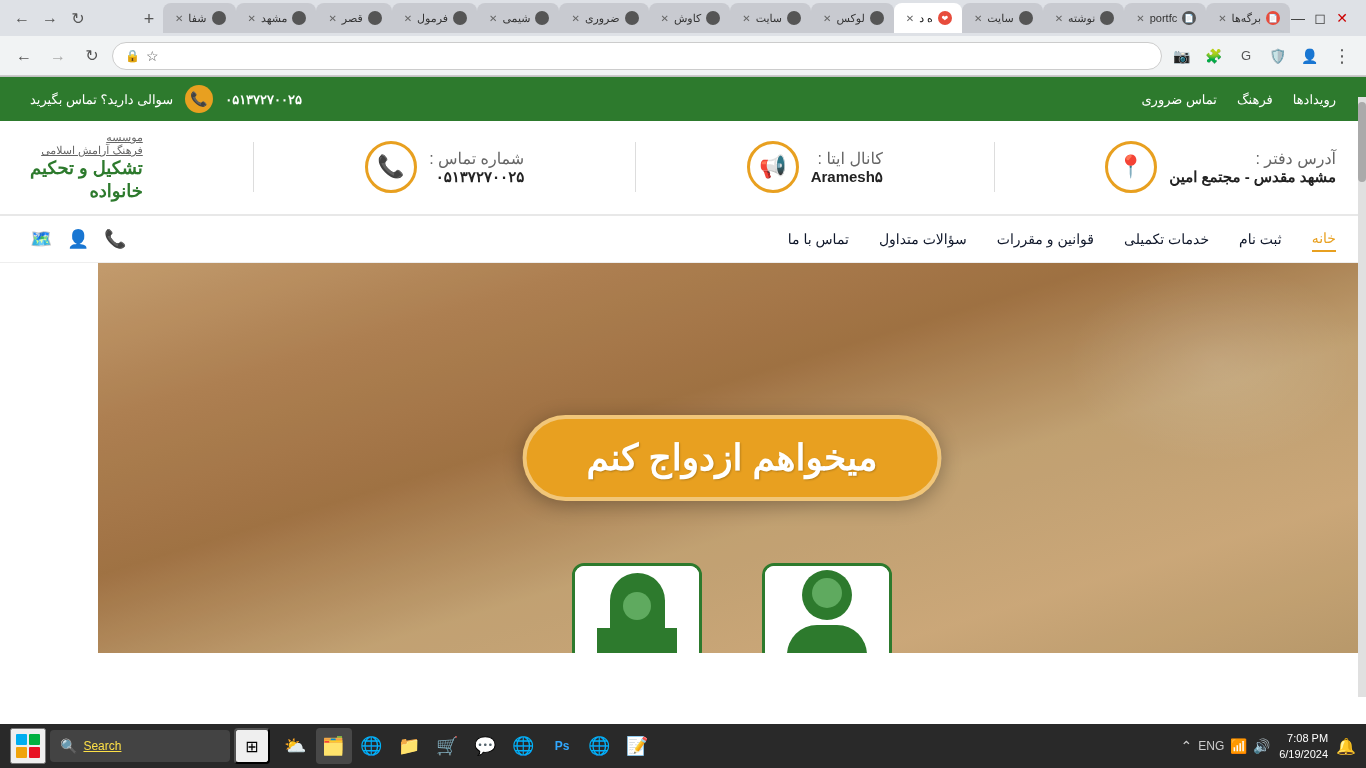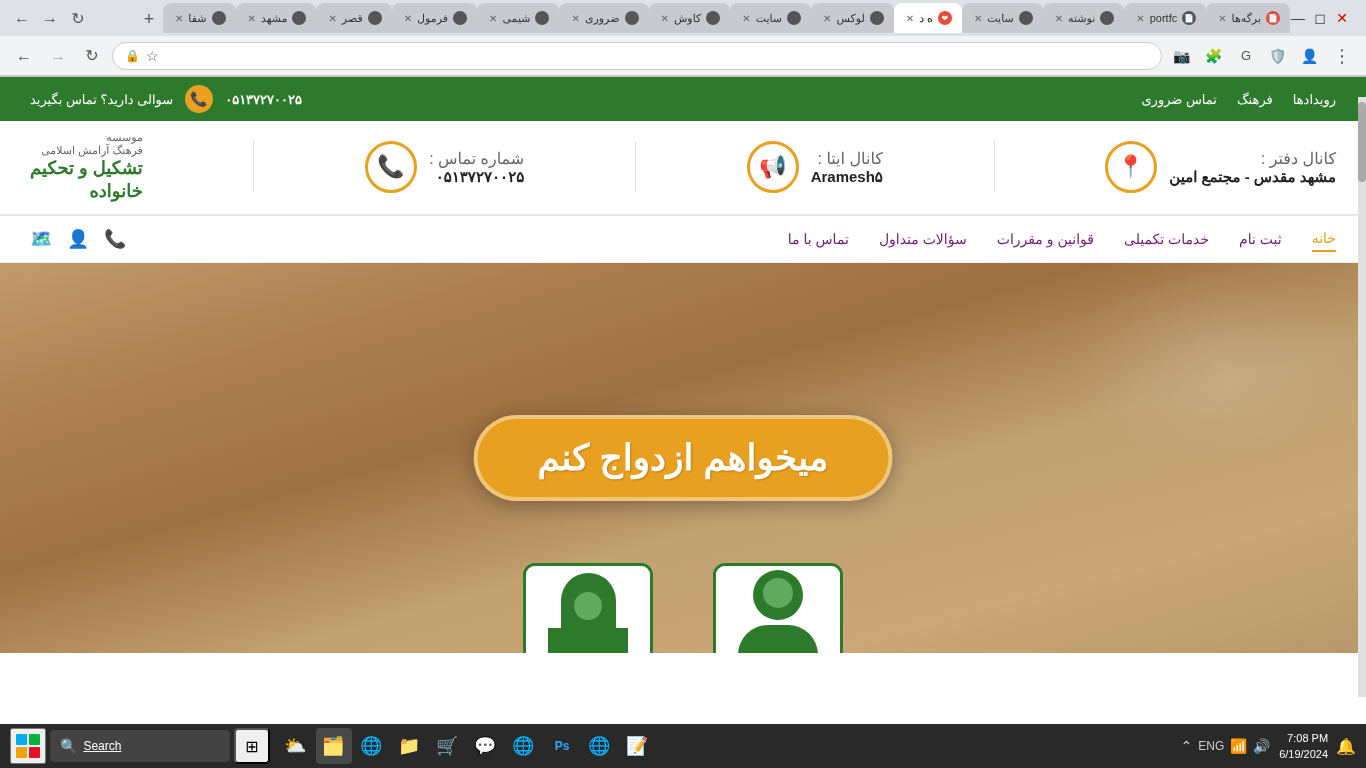--- a/index.html
+++ b/index.html
@@ -194,47 +194,47 @@
     }
     .logo-circle {
       width: 80px; height: 80px;
       border: 2px solid #2d7a2d;
       border-radius: 50%;
       display: flex; align-items: center; justify-content: center;
       overflow: hidden;
     }
     .logo-text-area { text-align: right; }
     .logo-title { font-size: 18px; font-weight: bold; color: #2d7a2d; line-height: 1.3; }
-    .logo-subtitle { font-size: 11px; color: #666; }
+    .logo-subtitle { font-size: 11px; color: #666; text-decoration: underline; }
 
     
     .nav-bar {
       background: #fff;
       display: flex;
       align-items: center;
       justify-content: center;
       gap: 30px;
       padding: 10px 30px;
       direction: rtl;
       border-bottom: 1px solid #eee;
     }
     .nav-item {
-      font-size: 14px; color: #701a75; cursor: pointer; text-decoration: none;
+      font-size: 14px; color: #0f172a; cursor: pointer; text-decoration: none;
       padding: 4px 0;
     }
     .nav-item.active { color: #e8a020; border-bottom: 2px solid #e8a020; }
     .nav-icons {
       display: flex; gap: 15px; margin-right: auto;
     }
     .nav-icon { font-size: 18px; color: #2d7a2d; cursor: pointer; }
 
     
     .hero {
       position: relative;
-      width: 1366px;
+      width: 1268px;
       height: 390px;
       overflow: hidden;
       background: #8B7355;
     }
     .hands-visual {
       position: absolute;
       top: 0; left: 0; right: 0; bottom: 0;
       background: 
         linear-gradient(135deg, #d4a574 0%, #c49060 30%, #b07840 60%, #8B6530 100%);
       opacity: 0.9;
@@ -308,21 +308,21 @@
       align-items: center;
       background: rgba(255,255,255,0.12);
       border-radius: 4px;
       height: 32px;
       padding: 0 10px;
       gap: 6px;
       min-width: 180px;
       cursor: text;
     }
     .search-icon-tb { font-size: 14px; color: #ccc; }
-    .search-text-tb { font-size: 12px; color: #ffffff; text-decoration: underline; }
+    .search-text-tb { font-size: 12px; color: #fde047; text-decoration: underline; }
 
     .taskbar-apps {
       display: flex; align-items: center; gap: 2px; margin-left: 4px;
     }
     .taskbar-app {
       width: 36px; height: 36px;
       display: flex; align-items: center; justify-content: center;
       border-radius: 4px;
       cursor: pointer;
       font-size: 18px;
@@ -481,21 +481,21 @@
       <span class="phone-display">۰۵۱۳۷۲۷۰۰۲۵</span>
       <div class="phone-icon">📞</div>
       <span class="contact-cta">سوالی دارید؟ تماس بگیرید</span>
     </div>
   </div>
 
   <div class="info-bar">
 
     <div class="info-item">
       <div class="info-text">
-        <div class="info-label">کانال دفتر :</div>
+        <div class="info-label">آدرس دفتر :</div>
         <div class="info-value">مشهد مقدس - مجتمع امین</div>
       </div>
       <div class="info-icon-circle">
         📍
       </div>
     </div>
 
     <div class="info-divider"></div>
 
     <div class="info-item">

